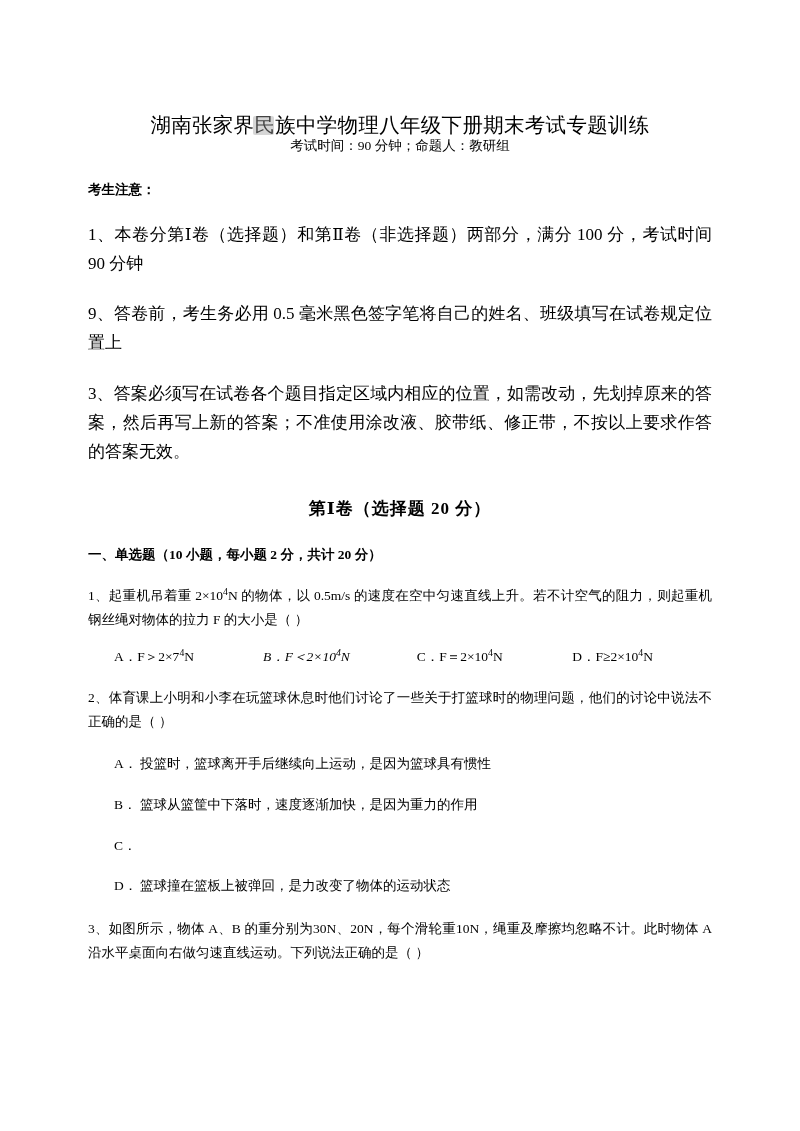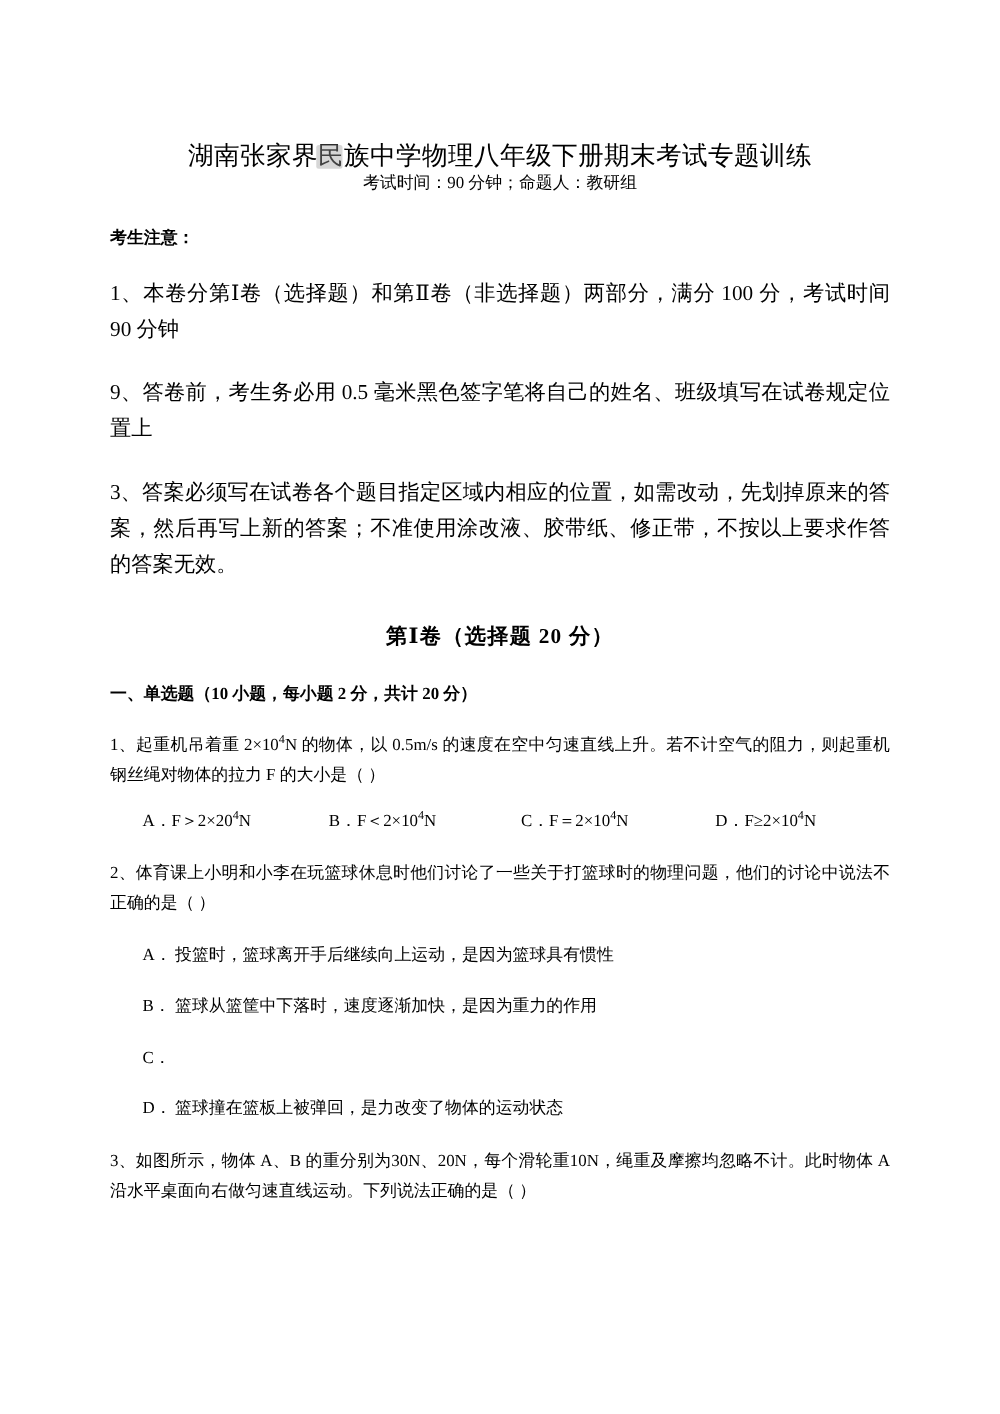--- a/index.html
+++ b/index.html
@@ -68,21 +68,21 @@
   .q-opts-inline {
     margin-top: 16px;
     font-size: 13.5px;
     display: flex;
     padding-left: 26px;
   }
   .q-opts-inline .opt {
     white-space: nowrap;
   }
   .opt-a { width: 160px; }
-  .opt-b { width: 165px; }
+  .opt-b { width: 165px; font-style: italic; }
   .opt-c { width: 167px; }
   .opt-d { width: 150px; }
   .opt-list {
     margin-top: 6px;
     padding-left: 26px;
   }
   .opt-row {
     margin-top: 19px;
     font-size: 13.5px;
     line-height: 1.6;
@@ -130,21 +130,21 @@
   <div class="para">9、答卷前，考生务必用 0.5 毫米黑色签字笔将自己的姓名、班级填写在试卷规定位置上</div>
   <div class="para">3、答案必须写在试卷各个题目指定区域内相应的位置，如需改动，先划掉原来的答案，然后再写上新的答案；不准使用涂改液、胶带纸、修正带，不按以上要求作答的答案无效。</div>
 
   <div class="section-title">第Ⅰ卷（选择题 20 分）</div>
 
   <div class="sub-title">一、单选题（10 小题，每小题 2 分，共计 20 分）</div>
 
   <div class="q"><span>1、起重机吊着重 2×10</span><sup>4</sup><span>N 的物体，以 0.5m/s 的速度在空中匀速直线上升。若不计空气的阻力，则起重机钢丝绳对物体的拉力 F 的大小是（      ）</span></div>
 
   <div class="q-opts-inline">
-    <span class="opt opt-a"><span>A．F＞2×20</span><sup>4</sup><span>N</span></span>
+    <span class="opt opt-a"><span>A．F＞2×7</span><sup>4</sup><span>N</span></span>
     <span class="opt opt-b"><span>B．F＜2×10</span><sup>4</sup><span>N</span></span>
     <span class="opt opt-c"><span>C．F＝2×10</span><sup>4</sup><span>N</span></span>
     <span class="opt opt-d"><span>D．F≥2×10</span><sup>4</sup><span>N</span></span>
   </div>
 
   <div class="q">2、体育课上小明和小李在玩篮球休息时他们讨论了一些关于打篮球时的物理问题，他们的讨论中说法不正确的是（      ）</div>
 
   <div class="opt-list">
     <div class="opt-row">
       <span class="lbl">A．</span>

